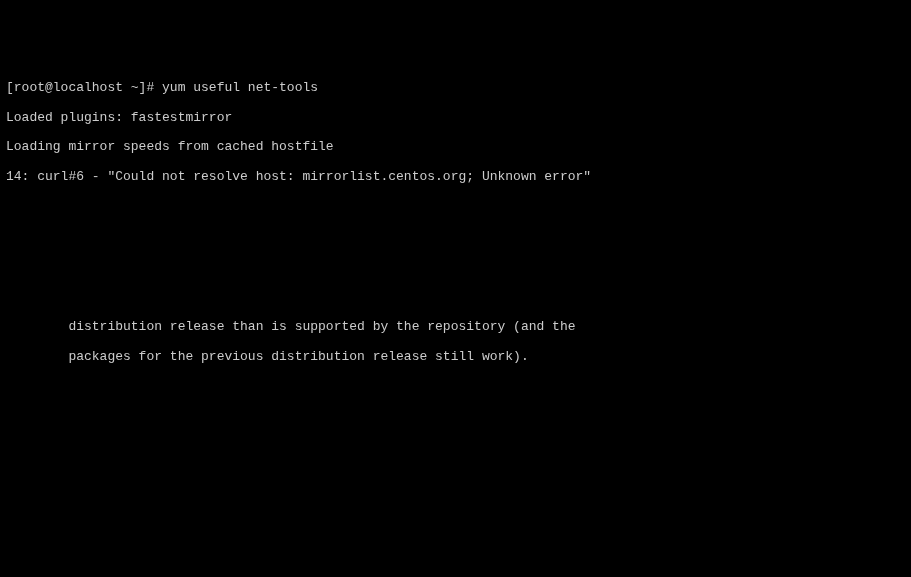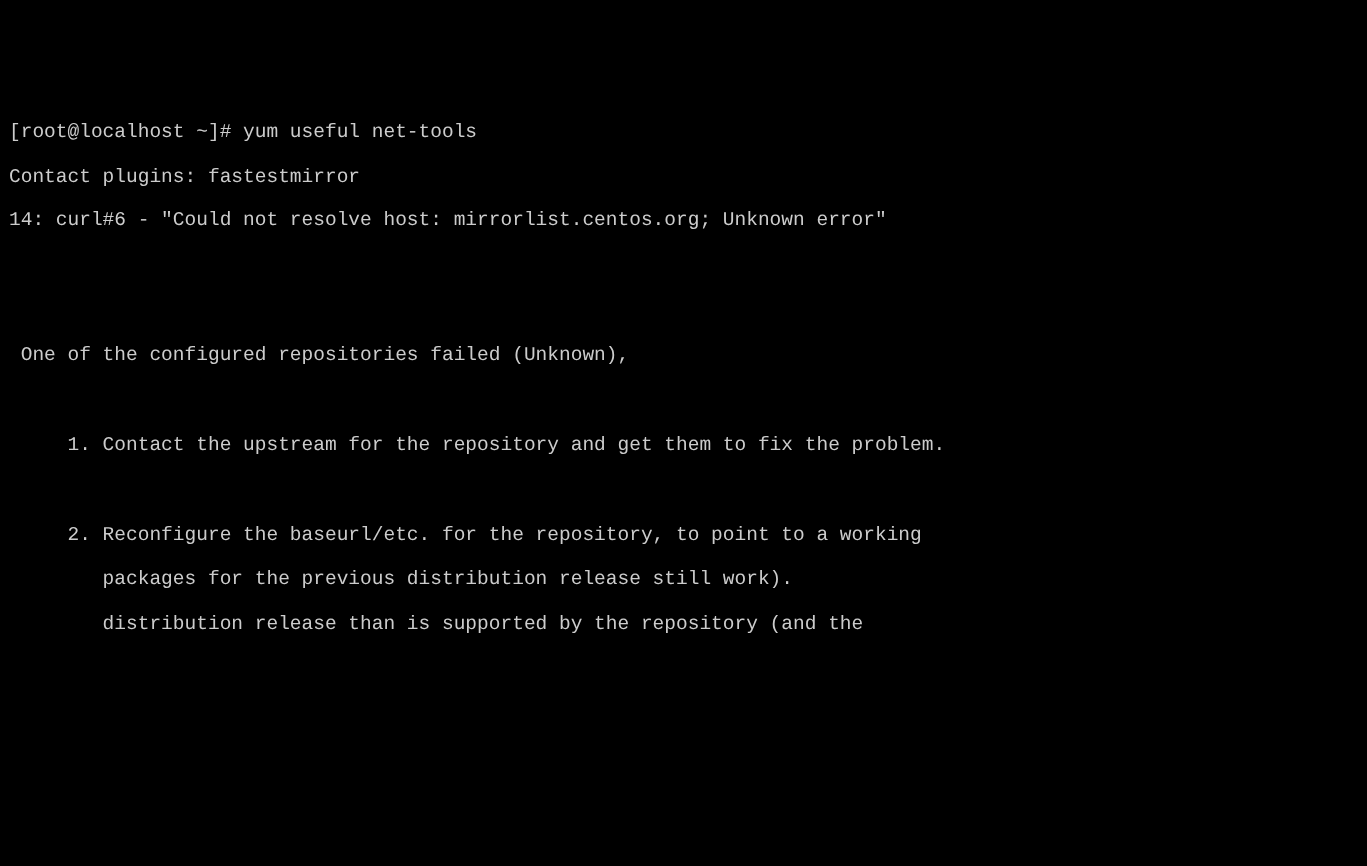--- a/index.html
+++ b/index.html
@@ -18,31 +18,29 @@
       white-space: pre;
     }
   </style>
 </head>
 <body>
 
 
 
 <div>
 <div class="terminal-line">[root@localhost ~]# yum useful net-tools</div>
-<div class="terminal-line">Contact plugins: fastestmirror</div>
+<div class="terminal-line">Loaded plugins: fastestmirror</div>
+<div class="terminal-line">Loading mirror speeds from cached hostfile</div>
 <div class="terminal-line">14: curl#6 - "Could not resolve host: mirrorlist.centos.org; Unknown error"</div>
 <div class="terminal-line">&nbsp;</div>
 <div class="terminal-line">&nbsp;</div>
-<div class="terminal-line"> One of the configured repositories failed (Unknown),</div>
 <div class="terminal-line">&nbsp;</div>
-<div class="terminal-line">     1. Contact the upstream for the repository and get them to fix the problem.</div>
 <div class="terminal-line">&nbsp;</div>
-<div class="terminal-line">     2. Reconfigure the baseurl/etc. for the repository, to point to a working</div>
+<div class="terminal-line">        distribution release than is supported by the repository (and the</div>
 <div class="terminal-line">        packages for the previous distribution release still work).</div>
-<div class="terminal-line">        distribution release than is supported by the repository (and the</div>
 
 
 
 
 
 
 
 
 
 

